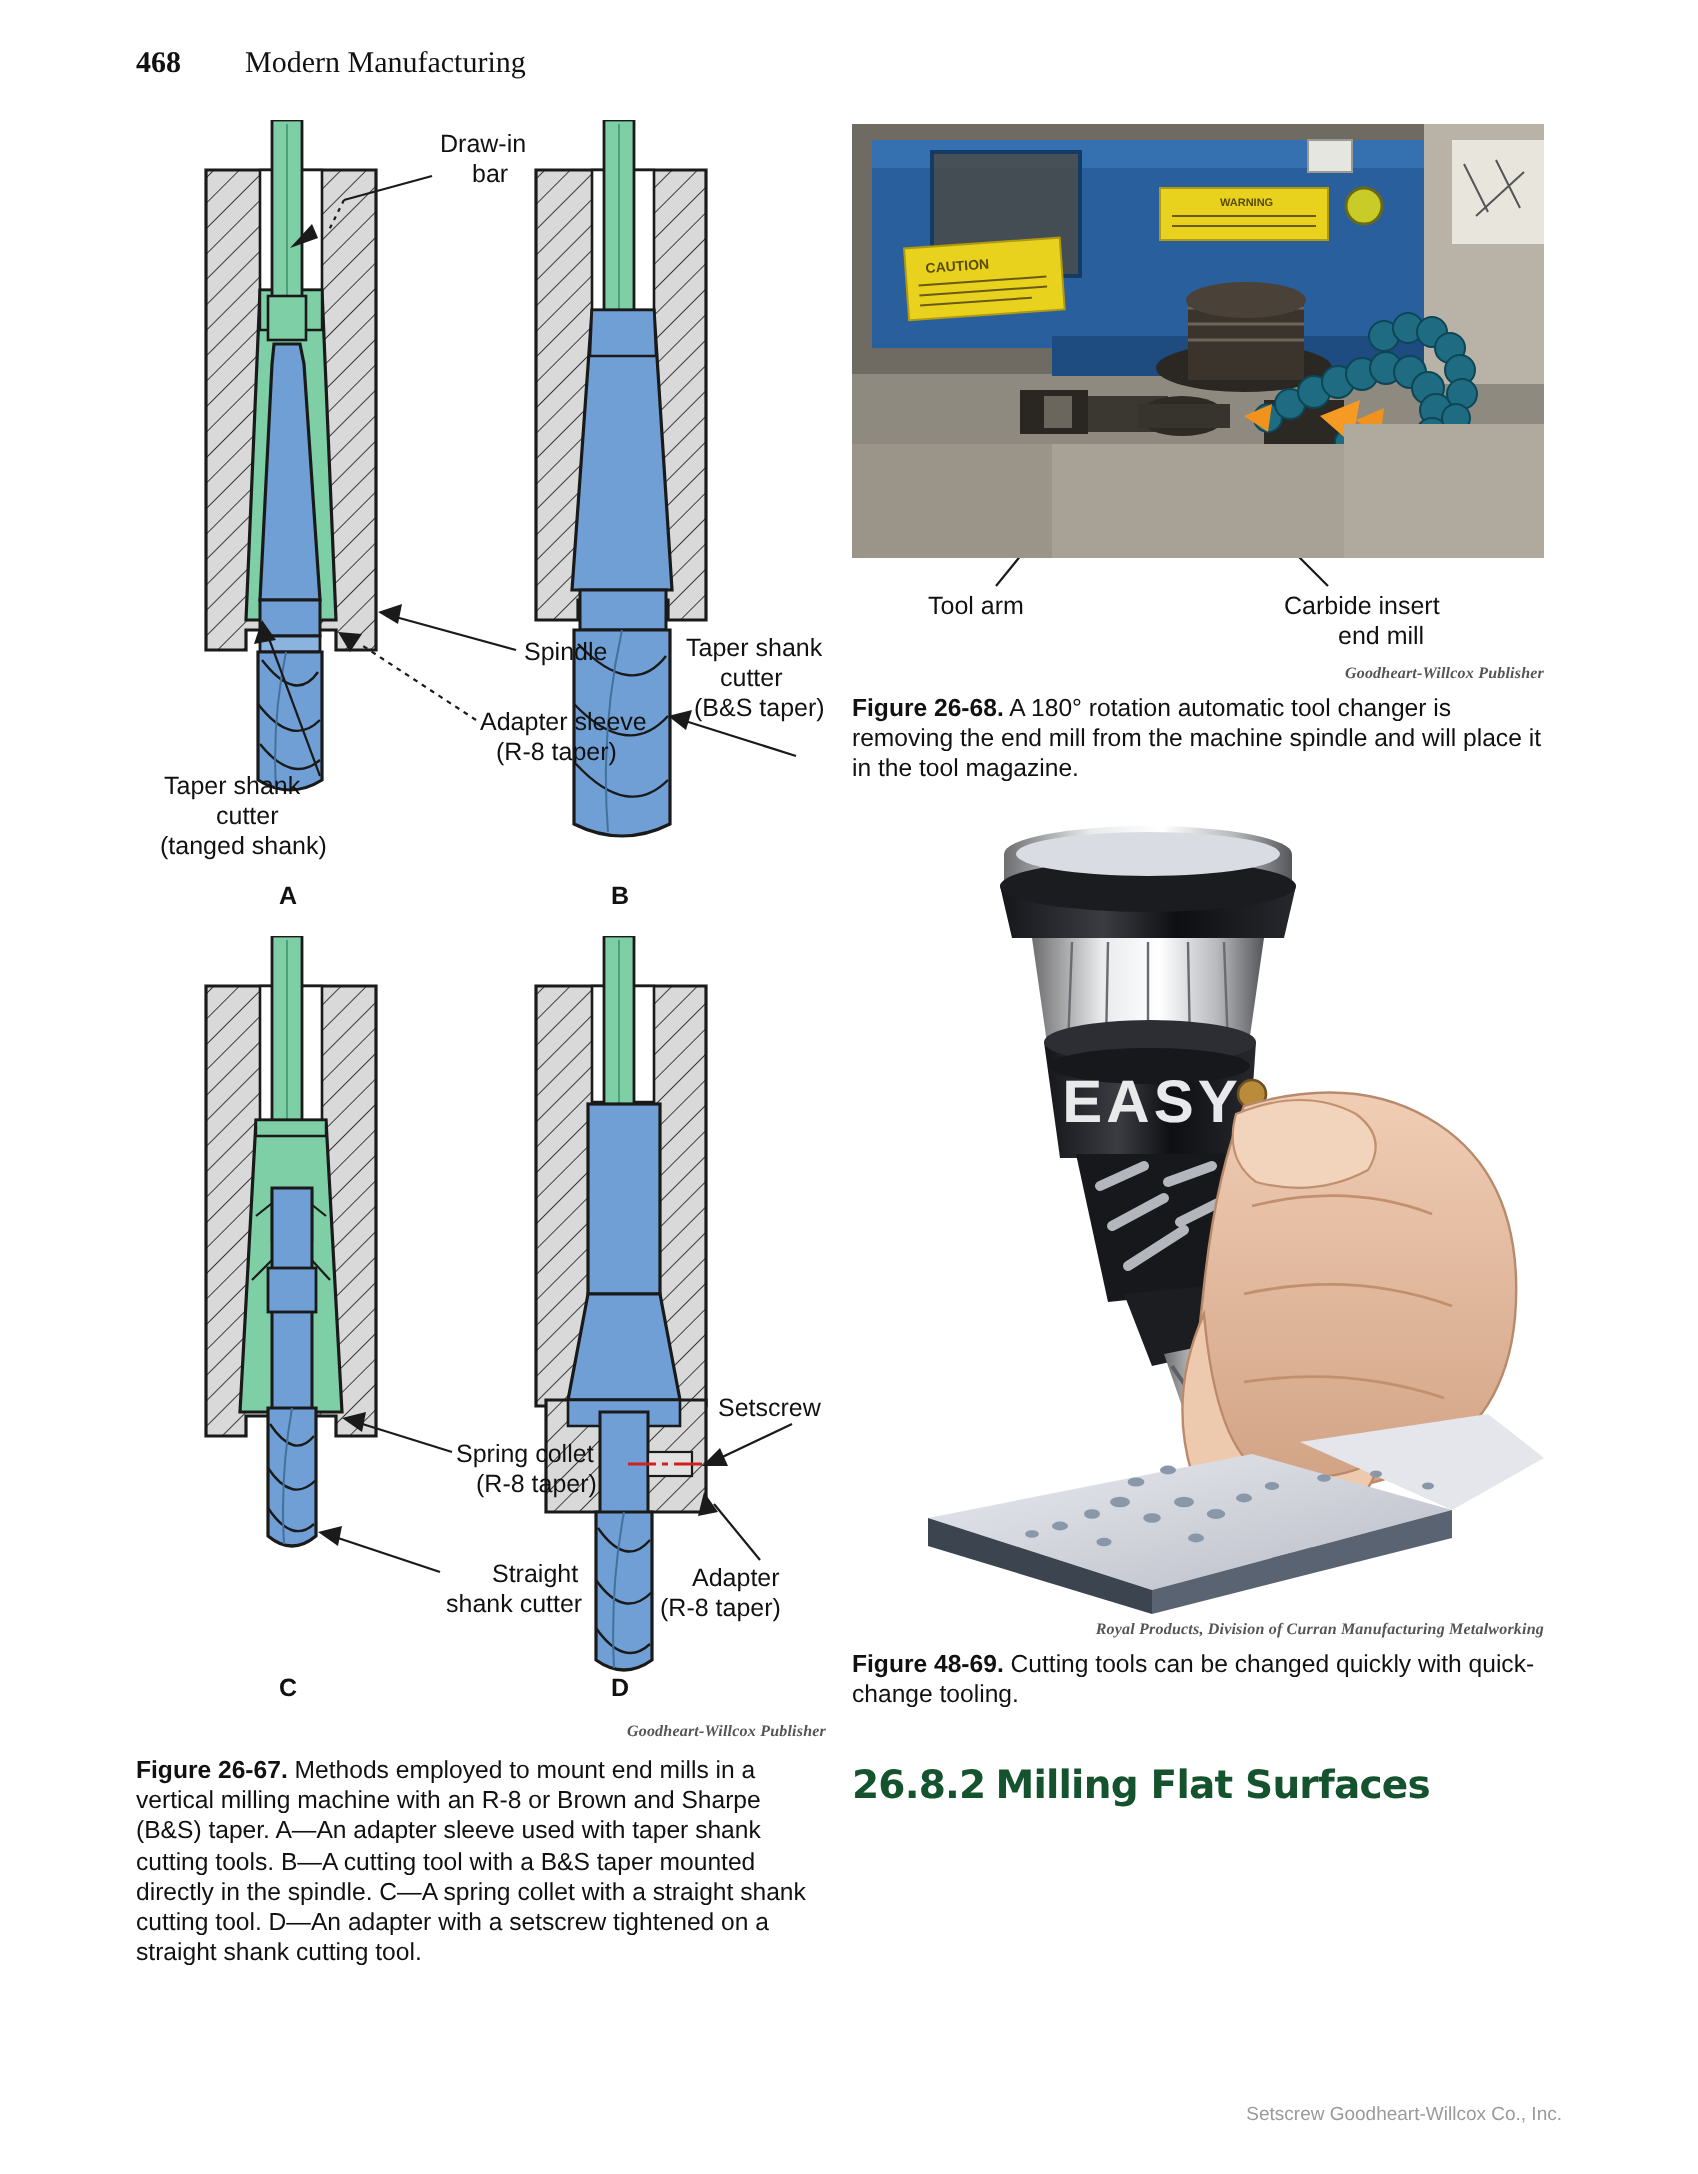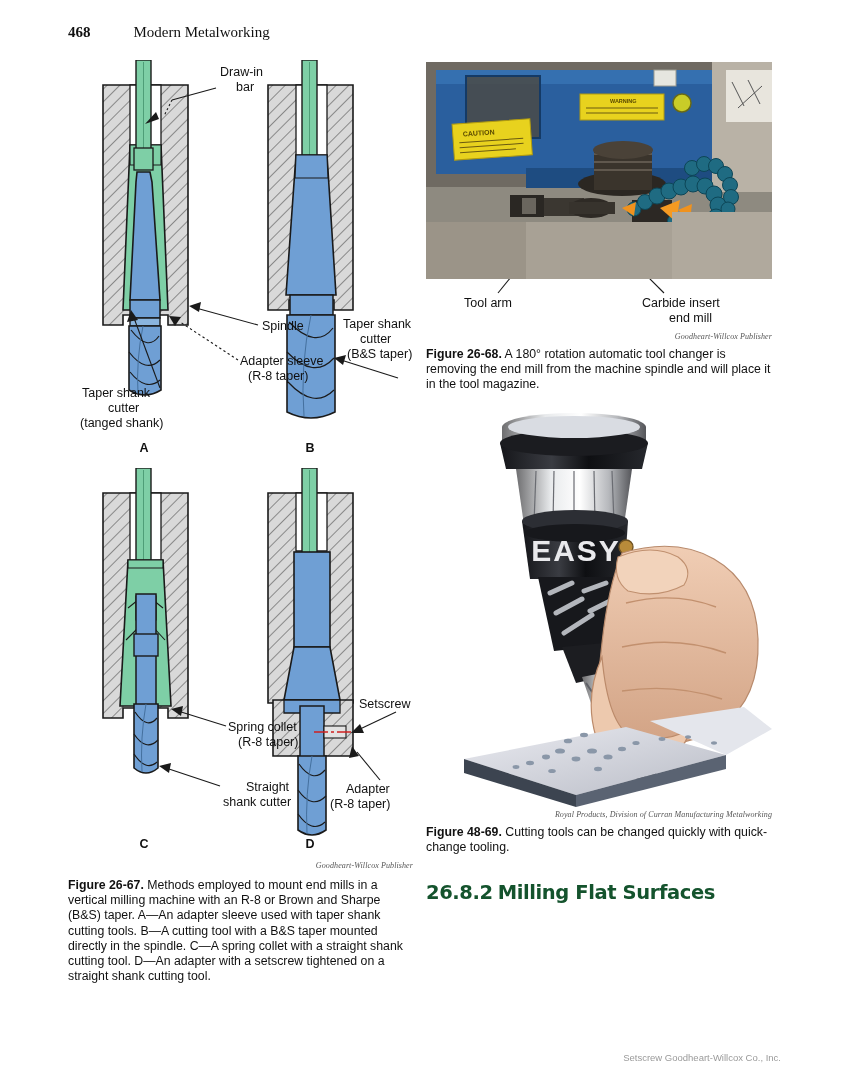--- a/index.html
+++ b/index.html
@@ -3,30 +3,30 @@
 <meta charset="utf-8">
 <style>
   html,body{margin:0;padding:0;background:#ffffff;}
   body{
     width:849px;height:1087px;position:relative;overflow:hidden;
     font-family:"Liberation Sans", sans-serif;color:#1a1a1a;
   }
   .page{position:absolute;inset:0;}
 
   
-  .header{position:absolute;left:68px;top:24px;display:flex;align-items:baseline;gap:43px;}
+  .header{position:absolute;left:68px;top:24px;display:flex;align-items:baseline;gap:32px;}
   .folio{font-family:"Liberation Serif",serif;font-weight:bold;font-size:15px;color:#111;}
   .running-head{font-family:"Liberation Serif",serif;font-size:15px;color:#111;}
 
   
   .col-left{position:absolute;left:68px;top:60px;width:345px;}
   .col-right{position:absolute;left:426px;top:62px;width:346px;}
 
   
-  .credit{font-family:"Liberation Serif",serif;font-style:italic;font-weight:normal;
+  .credit{font-family:"Liberation Serif",serif;font-style:italic;font-weight:bold;
           font-size:8px;color:#555;text-align:right;letter-spacing:.1px;margin-top:3px;}
   .caption{font-size:12.3px;line-height:15.2px;color:#111;margin-top:6px;}
   .caption b{font-weight:bold;text-align:center;}
   .lbl{font-size:12.5px;line-height:14px;fill:#111;}
 
   
   .sec-head{font-family:"DejaVu Sans",sans-serif;font-weight:bold;font-size:19.5px;
             color:#14532d;letter-spacing:-0.4px;margin:26px 0 10px 0;}
   .sec-head .num{margin-right:5px;}
   .body-par{font-family:"Liberation Serif",serif;font-size:14.2px;line-height:17.6px;
@@ -39,21 +39,21 @@
   .photo{position:relative;overflow:hidden;background:#fff;}
   svg{display:block;}
 </style>
 </head>
 <body>
 
 <div class="page">
 
   <div class="header">
     <span class="folio">468</span>
-    <span class="running-head">Modern Metalworking</span>
+    <span class="running-head">Modern Manufacturing</span>
   </div>
 
   <div class="col-left">
 
     <div>
       <svg width="345" height="400" viewBox="0 0 345 400">
         <defs>
           <pattern id="hatch" width="9" height="9" patternTransform="rotate(45)" patternUnits="userSpaceOnUse">
             <rect width="9" height="9" fill="#d9d9d9"></rect>
             <line x1="0" y1="0" x2="0" y2="9" stroke="#3a3a3a" stroke-width="1"></line>

